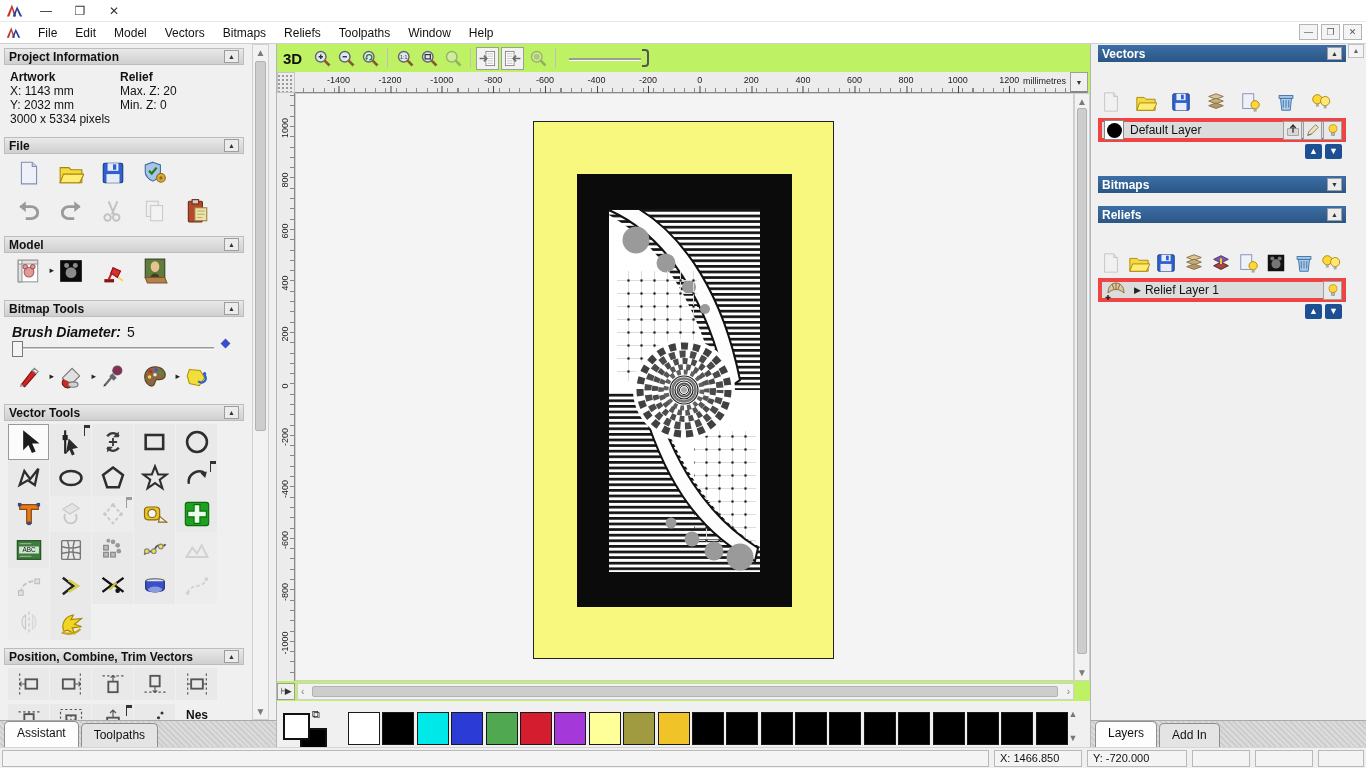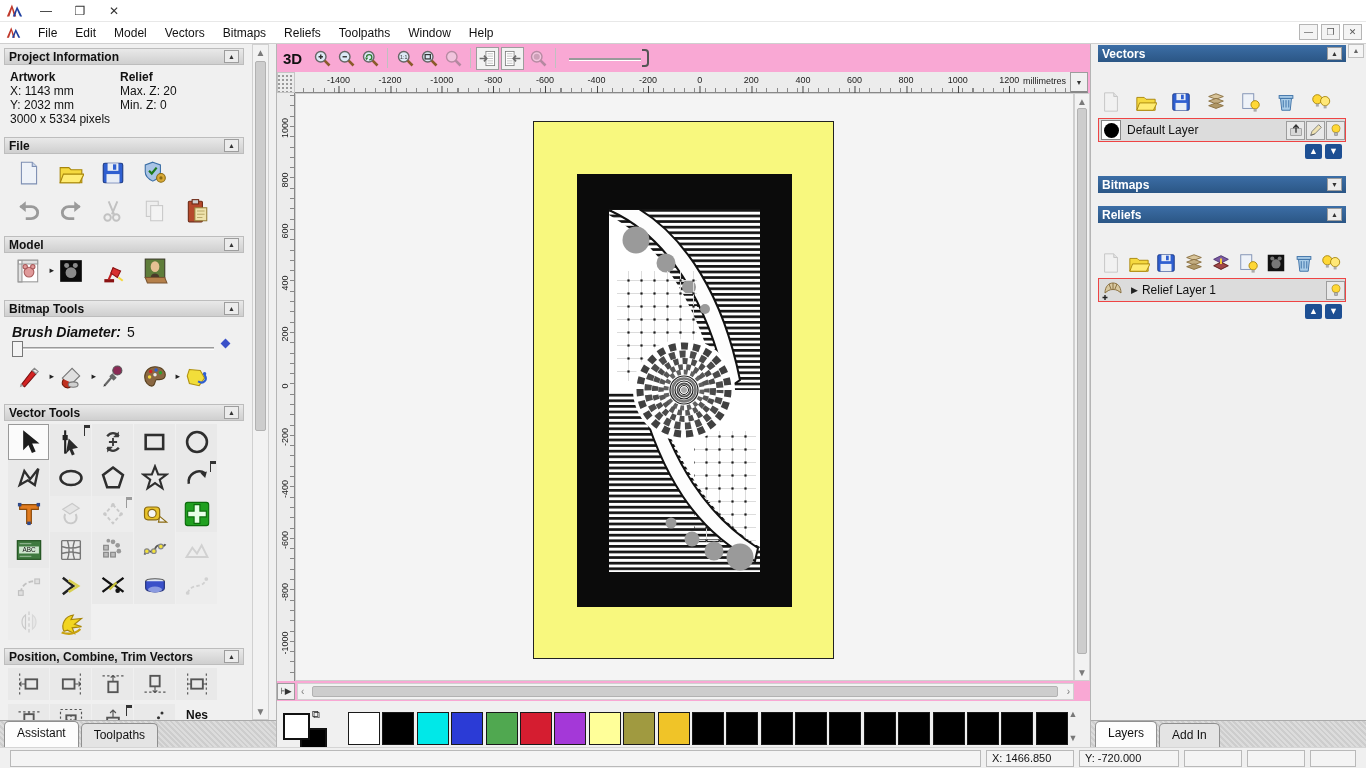--- a/index.html
+++ b/index.html
@@ -49,21 +49,21 @@
   .tabstrip{position:absolute;left:0;bottom:0;width:100%;height:27px;
     background:repeating-linear-gradient(45deg,#dcdcdc 0 2px,#cdcdcd 2px 4px);border-top:1px solid #aaa;display:flex;align-items:flex-end;padding-left:4px;}
   .tab{height:24px;padding:4px 12px;border:1px solid #8f8f8f;border-bottom:none;border-radius:5px 5px 0 0;background:#e4e4e4;font-size:12px;margin-right:2px;}
   .tab.active{background:#fdfdfd;height:26px;}
   
   .sbar-v{position:absolute;background:#f2f2f2;border:1px solid #d0d0d0;}
   .sbar-h{position:absolute;background:#f2f2f2;border:1px solid #d0d0d0;}
   .sb-arrow{position:absolute;color:#7a7a7a;font-size:10px;text-align:center;width:100%;}
   .sb-thumb{position:absolute;background:#cdcdcd;border:1px solid #b2b2b2;border-radius:2px;}
   
-  .ccol{position:relative;width:813px;height:703px;background:#f9a8d4;}
+  .ccol{position:relative;width:813px;height:703px;background:#bef264;}
   .ctoolbar{position:absolute;left:0;top:0;width:813px;height:28px;display:flex;align-items:center;padding-left:6px;}
   .t3d{font-weight:bold;font-size:15px;margin-right:8px;}
   .tico{width:24px;height:24px;display:flex;align-items:center;justify-content:center;}
   .tico svg{width:21px;height:21px;}
   .tsep{width:1px;height:20px;background:#c0c0c0;margin:0 5px;}
   .tbtn{width:23px;height:23px;border:1px solid #9d9d9d;background:#f2f2f2;display:flex;align-items:center;justify-content:center;margin-right:2px;}
   .tbtn svg{width:19px;height:19px;}
   .zslider{position:relative;width:80px;height:22px;margin-left:8px;}
   .zslider .trk{position:absolute;left:0;top:11px;width:72px;height:2px;background:#9a9a9a;box-shadow:0 1px 0 #fff;}
   .zslider .hdl{position:absolute;right:0;top:2px;width:7px;height:18px;border:2px solid #555;border-left:none;border-radius:0 4px 4px 0;}
@@ -96,32 +96,32 @@
   
   .rightcol{position:relative;width:276px;height:703px;background:#f0f0f0;border-left:1px solid #b5b5b5;}
   .bluehdr{position:absolute;left:7px;width:248px;height:17px;background:linear-gradient(#3c6ea6,#2b5685);color:#fff;
     font-weight:bold;font-size:12px;padding:1px 4px;display:flex;justify-content:space-between;align-items:center;}
   .combo{position:absolute;left:7px;width:248px;height:21px;background:#fff;border:1px solid #7a7a7a;font-size:12px;padding:2px 4px;}
   .combo .cbtn{position:absolute;right:1px;top:1px;width:17px;height:17px;background:#e8e8e8;border:1px solid #9d9d9d;font-size:7px;text-align:center;line-height:16px;color:#333;}
   .ricons{position:absolute;left:7px;display:flex;}
   .ricons .icon{width:26px;height:26px;margin-right:9px;}
   .ricons .icon svg{width:22px;height:22px;}
   .ricons.tight .icon{margin-right:1.5px;}
-  .layerrow{position:absolute;left:7px;width:248px;height:24px;background:#dcdcdc;border:1px solid #ef4444;display:flex;align-items:center;font-size:12px;justify-content:space-between;}
+  .layerrow{position:absolute;left:7px;width:248px;height:24px;background:#dcdcdc;border:4px solid #ef4444;display:flex;align-items:center;font-size:12px;justify-content:space-between;}
   .lyr-swatch{width:20px;height:20px;background:#fff;border:1px solid #888;margin:0 6px 0 2px;display:flex;align-items:center;justify-content:center;}
   .lyr-dot{width:15px;height:15px;border-radius:50%;background:#000;}
   .lyr-btns{margin-left:auto;display:flex;}
   .lbtn{width:19px;height:19px;border:1px solid #9d9d9d;background:#e9e9e9;display:flex;align-items:center;justify-content:center;margin-left:1px;}
   .lbtn svg{width:16px;height:16px;}
   .updown{position:absolute;display:flex;gap:3px;}
   .udbtn{width:17px;height:15px;background:#1d4f93;color:#fff;font-size:9px;text-align:center;line-height:14px;border-radius:2px;}
   .rp-scrollup{position:absolute;right:2px;top:0;width:16px;height:14px;border:1px solid #c0c0c0;background:#f4f4f4;font-size:7px;text-align:center;line-height:12px;color:#666;}
   .expand{font-size:9px;color:#222;margin:0 4px;}
   
-  .statusbar{position:absolute;left:0;top:747px;width:1366px;height:21px;background:#f0f0f0;border-top:1px solid #d5d5d5;display:flex;align-items:center;padding:0 10px;gap:5px;}
+  .statusbar{position:absolute;left:0;top:747px;width:1366px;height:21px;background:#f0f0f0;border-top:1px solid #d5d5d5;display:flex;align-items:center;padding:0 2px;gap:5px;}
   .scell{height:17px;border:1px solid #b9b9b9;background:#f4f4f4;font-size:11px;padding:1px 5px;white-space:nowrap;}
   .scell.grow{flex:1;}
 </style>
 </head>
 <body>
 
 <div class="titlebar">
   <svg class="logo" viewBox="0 0 20 16">
     <path d="M1 15L7 1l5 14H9.4L7 6l-3 9z" fill="#c0392b"></path>
     <path d="M8 15L13 3l6 12h-2.6L13 7.5 10.6 15z" fill="#2040a0"></path>

